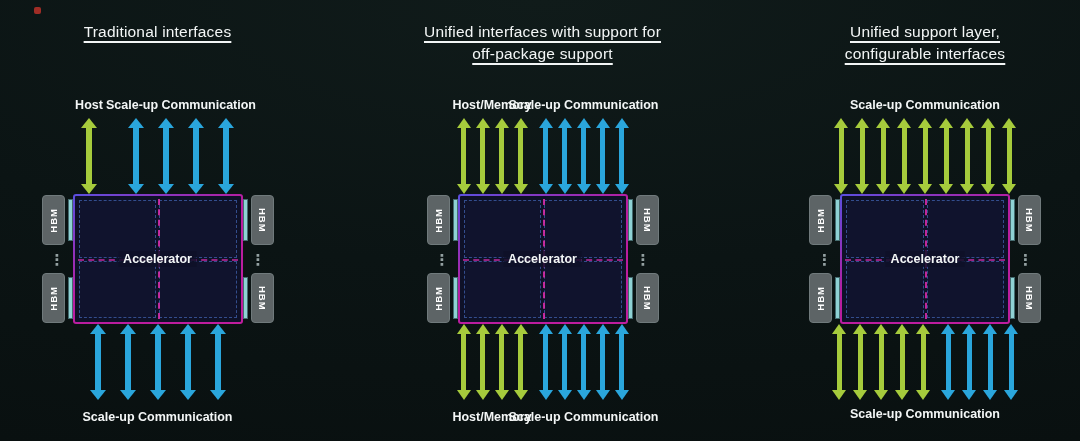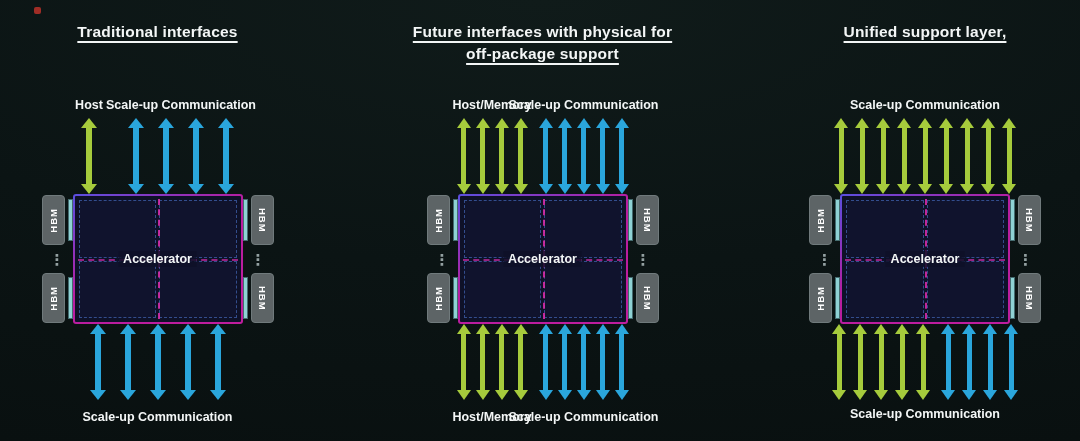--- a/index.html
+++ b/index.html
@@ -7,21 +7,21 @@
     background:radial-gradient(120% 110% at 50% 0%, #101b1a 0%, #0b1414 55%, #091010 100%);
     font-family:"Liberation Sans","DejaVu Sans",sans-serif;color:#f3f6f6;display:flex;}
   .red-dot{position:absolute;left:34px;top:7px;width:7px;height:7px;background:#b03028;border-radius:2px;opacity:.9;}
 
   .panel{box-sizing:border-box;display:flex;flex-direction:column;align-items:center;padding-top:22px;}
   .p0{width:315px;}
   .p1{width:455px;}
   .p2{width:310px;}
 
   .title{height:74px;display:flex;flex-direction:column;align-items:center;gap:3px;margin:0;
-    font-size:15.5px;font-weight:bold;line-height:19px;text-align:center;letter-spacing:.2px;}
+    font-size:15.5px;font-weight:normal;line-height:19px;text-align:center;letter-spacing:.2px;}
   .tline{text-decoration:underline;text-underline-offset:4px;text-decoration-thickness:1.5px;}
 
   .arrow-section{display:flex;flex-direction:column;align-items:center;}
   .arrow-section.top{padding-top:22px;}
   .groups{display:flex;align-items:center;}
   .p0 .groups{gap:30px;} .p0 .group{gap:13px;}
   .p1 .groups{gap:10px;} .p1 .group{gap:4px;}
   .p2 .groups{gap:10px;} .p2 .group{gap:6px;}
   .group{position:relative;display:flex;align-items:flex-end;}
   .glabel{position:absolute;left:50%;transform:translateX(-50%);white-space:nowrap;
@@ -179,21 +179,21 @@
               <i class="shaft"></i>
               <i class="head down"></i>
             </div>
           </div>
         </div>
     </div>
   </section>
 
   <section class="panel p1">
     <h2 class="title">
-      <span class="tline">Future interfaces with physical for</span>
+      <span class="tline">Unified interfaces with support for</span>
       <span class="tline">off-package support</span>
     </h2>
     <div class="arrow-section top">
       <div class="groups">
           <div class="group">
             <span class="glabel above">Host/Memory</span>
             <div class="arrow" style="--c: #a6cb3c;">
               <i class="head up"></i>
               <i class="shaft"></i>
               <i class="head down"></i>
@@ -340,20 +340,21 @@
               <i class="head down"></i>
             </div>
           </div>
         </div>
     </div>
   </section>
 
   <section class="panel p2">
     <h2 class="title">
       <span class="tline">Unified support layer,</span>
+      <span class="tline">configurable interfaces</span>
     </h2>
     <div class="arrow-section top">
       <div class="groups">
           <div class="group">
             <span class="glabel above">Scale-up Communication</span>
             <div class="arrow" style="--c: #a6cb3c;">
               <i class="head up"></i>
               <i class="shaft"></i>
               <i class="head down"></i>
             </div>

